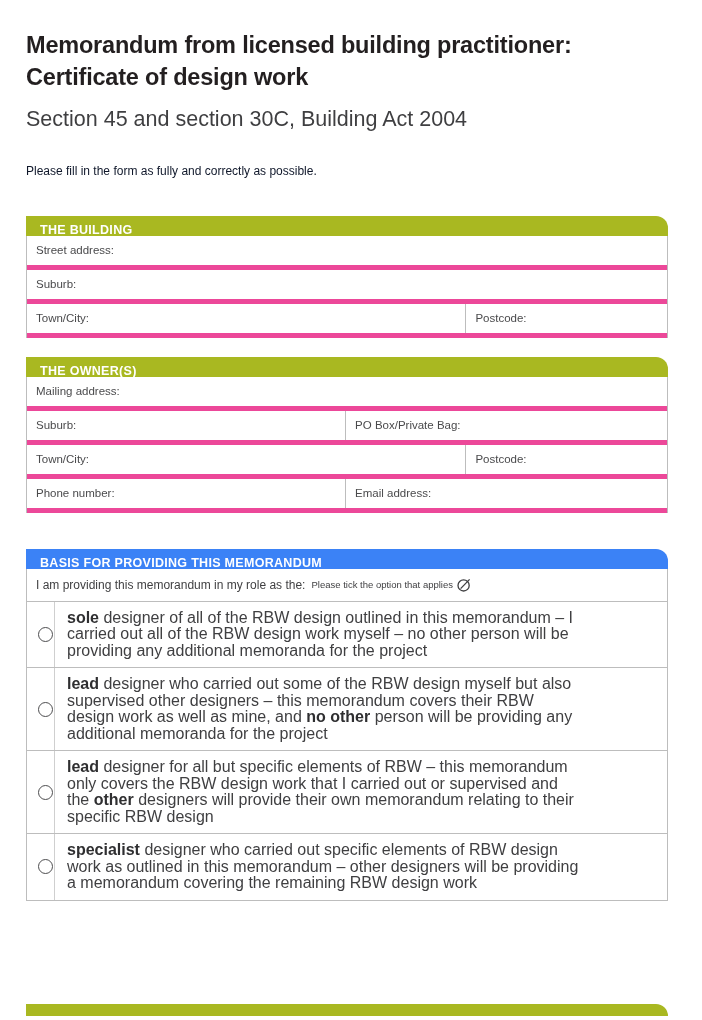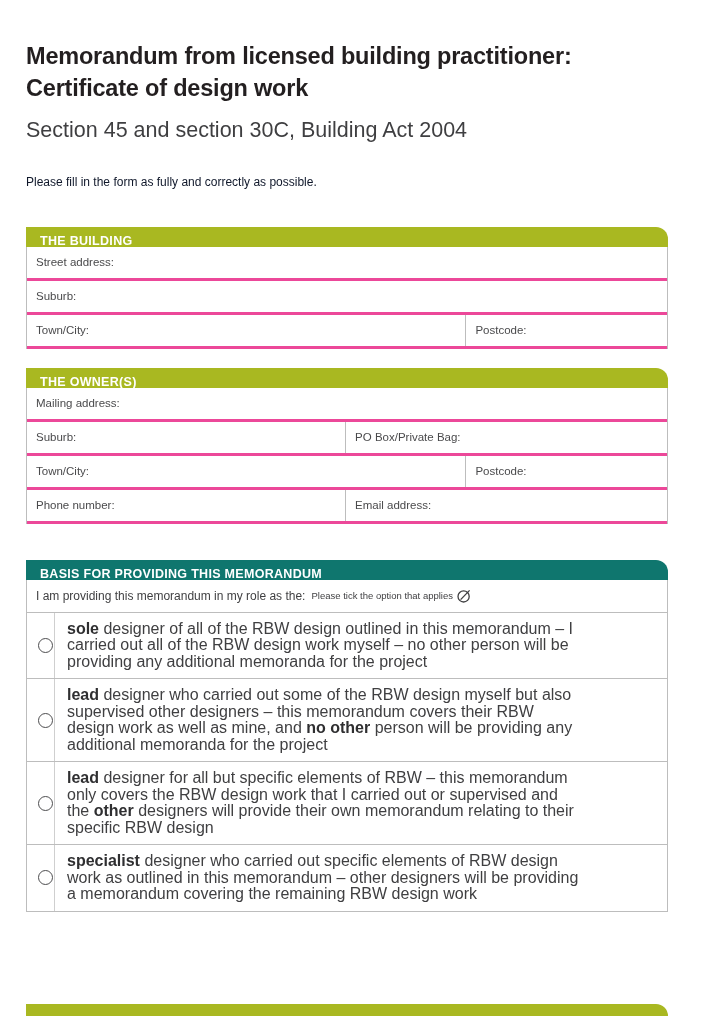--- a/index.html
+++ b/index.html
@@ -5,21 +5,21 @@
   * { margin:0; padding:0; box-sizing:border-box; }
   html,body { background:#ffffff; }
   .page {
     position:relative;
     width:702px; height:1020px;
     background:#ffffff;
     overflow:hidden;
     font-family:"Liberation Sans", sans-serif;
     color:#3f3f41;
   }
-  .content { position:absolute; left:26px; top:11px; width:642px; }
+  .content { position:absolute; left:26px; top:0; width:642px; }
 
   .title { margin-top:29px; font-size:23.5px; line-height:32px; font-weight:bold; color:#231f20; letter-spacing:-0.2px; }
   .subtitle { margin-top:13px; font-size:21.5px; line-height:26px; font-weight:400; color:#3f3f41; }
   .intro { font-size:12px; line-height:16.5px; color:#0f172a; max-width:592px; }
   .intro.first { margin-top:31px; }
   .intro.second { margin-top:11px; }
 
   .form-table { width:642px; background:#fff; }
   .tbl-building { margin-top:36px; }
   .tbl-owners   { margin-top:19px; }
@@ -28,21 +28,21 @@
   .table-header {
     height:20px; line-height:29px;
     padding-left:14px;
     border-radius:0 12px 0 0;
     color:#ffffff; font-size:12.5px; font-weight:bold; letter-spacing:0.3px;
   }
   .table-header.green  { background:#a9b821; }
   .table-header.orange { background:#f6a738; }
 
   .rows { border-left:1px solid #bdbdbd; border-right:1px solid #bdbdbd; }
-  .frow { display:flex; height:34px; border-bottom:3px solid #ec4899; align-items:center; }
+  .frow { display:flex; height:34px; border-bottom:5px solid #ec4899; align-items:center; }
   .fcell { height:100%; display:flex; align-items:center; padding-left:9px; }
   .fcell + .fcell { border-left:1px solid #bdbdbd; }
   .fcell .lbl { font-size:11.5px; color:#4a4a4c; }
 
   .basis-intro-row { display:flex; align-items:center; height:33px; border-bottom:1px solid #bdbdbd; padding-left:9px; }
   .basis-intro-main { font-size:12px; color:#3f3f41; }
   .basis-intro-note { font-size:9.5px; color:#3f3f41; margin-left:6px; }
   .tick-icon { margin-left:4px; display:inline-block; vertical-align:middle; }
 
   .opt-row { display:flex; min-height:65px; border-bottom:1px solid #bdbdbd; }
@@ -128,21 +128,21 @@
               <span class="lbl">Phone number:</span>
             </div>
             <div class="fcell" style="width: 50.3%;">
               <span class="lbl">Email address:</span>
             </div>
           </div>
         </div>
     </div>
 
     <div class="form-table tbl-basis">
-      <div class="table-header orange" style="background: #0f766e; margin-top: 36px;">BASIS FOR PROVIDING THIS MEMORANDUM</div>
+      <div class="table-header orange" style="background: #3b82f6; margin-top: 36px;">BASIS FOR PROVIDING THIS MEMORANDUM</div>
       <div class="rows">
         <div class="basis-intro-row">
           <span class="basis-intro-main">I am providing this memorandum in my role as the:</span>
           <span class="basis-intro-note">Please tick the option that applies</span>
           <svg class="tick-icon" width="14" height="14" viewBox="0 0 14 14">
             <circle cx="6.6" cy="7.4" r="5.6" fill="none" stroke="#3f3f41" stroke-width="1.3"></circle>
             <line x1="3.6" y1="10.6" x2="12.6" y2="1.4" stroke="#3f3f41" stroke-width="1.3"></line>
           </svg>
         </div>
         <div>

